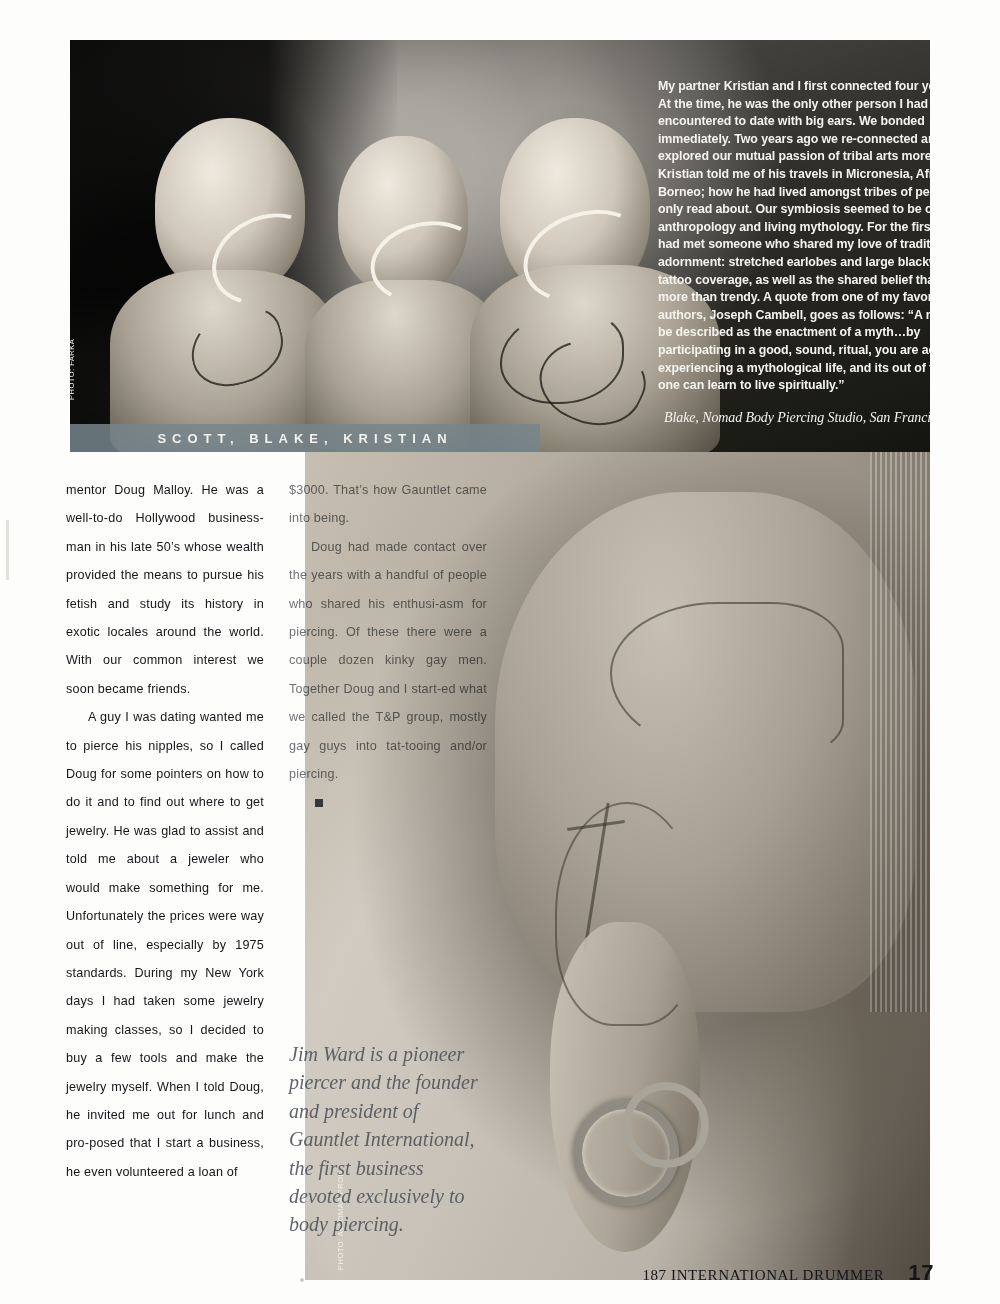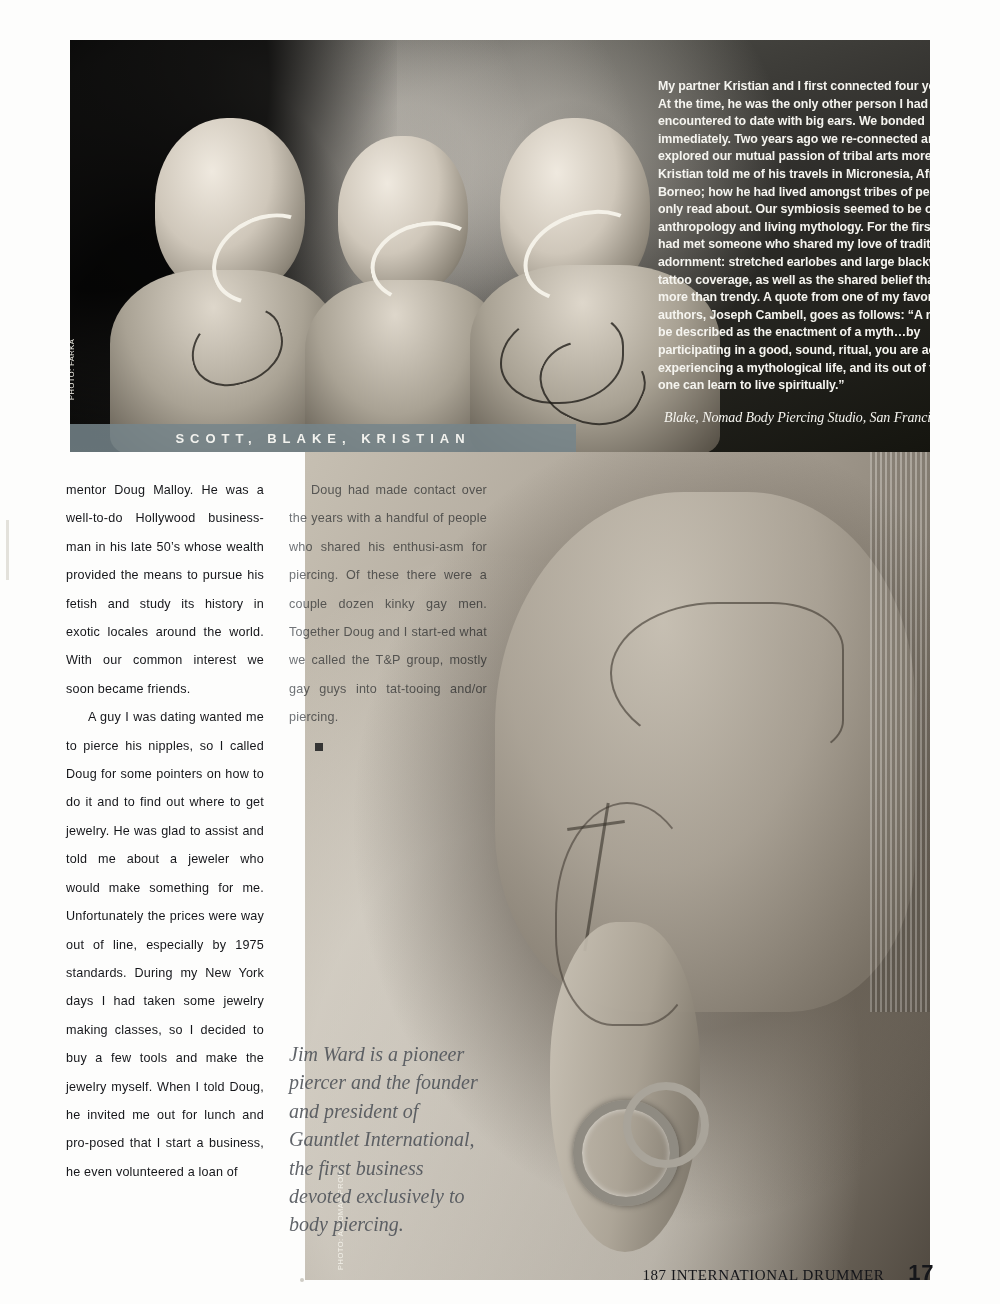--- a/index.html
+++ b/index.html
@@ -94,21 +94,21 @@
     transform: rotate(-90deg);
     transform-origin: left bottom;
     white-space: nowrap;
   }
 
   
   #caption-bar {
     position: absolute;
     left: 70px;
     top: 424px;
-    width: 506px;
+    width: 470px;
     height: 28px;
     background: rgba(118,133,139,0.85);
     display: flex;
     align-items: center;
     justify-content: center;
   }
   #caption-bar span {
     color: #f2f2ee;
     font-size: 13px;
     letter-spacing: 6px;
@@ -346,20 +346,21 @@
     <div class="stripes"></div>
     <div id="photo-credit-bottom">PHOTO: ALLOMAR PROD</div>
   </div>
 
   <div class="col" id="col1">
     <p>mentor Doug Malloy. He was a well-to-do Hollywood business-man in his late 50’s whose wealth provided the means to pursue his fetish and study its history in exotic locales around the world. With our common interest we soon became friends.</p>
     <p class="indent">A guy I was dating wanted me to pierce his nipples, so I called Doug for some pointers on how to do it and to find out where to get jewelry. He was glad to assist and told me about a jeweler who would make something for me. Unfortunately the prices were way out of line, especially by 1975 standards. During my New York days I had taken some jewelry making classes, so I decided to buy a few tools and make the jewelry myself. When I told Doug, he invited me out for lunch and pro-posed that I start a business, he even volunteered a loan of</p>
   </div>
 
   <div class="col" id="col2">
+    <p>$3000. That’s how Gauntlet came into being.</p>
     <p class="indent">Doug had made contact over the years with a handful of people who shared his enthusi-asm for piercing. Of these there were a couple dozen kinky gay men. Together Doug and I start-ed what we called the T&amp;P group, mostly gay guys into tat-tooing and/or piercing.</p>
     <p class="indent"><span class="endmark"></span></p>
   </div>
 
   <div id="bio">Jim Ward is a pioneer piercer and the founder and president of Gauntlet International, the first business devoted exclusively to body piercing.</div>
 
   <div id="footer">
     <span>187 INTERNATIONAL DRUMMER</span>
     <span class="pageno">17</span>
   </div>

